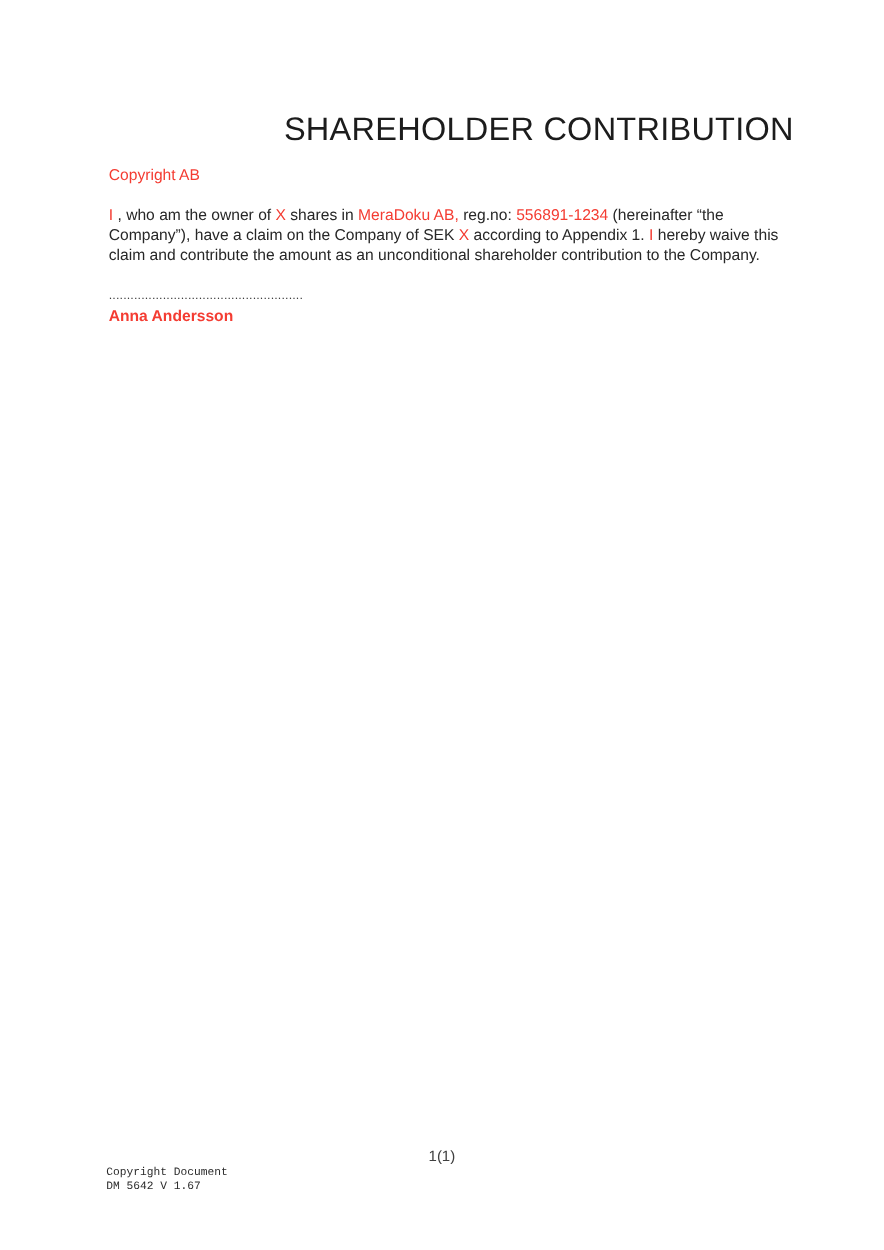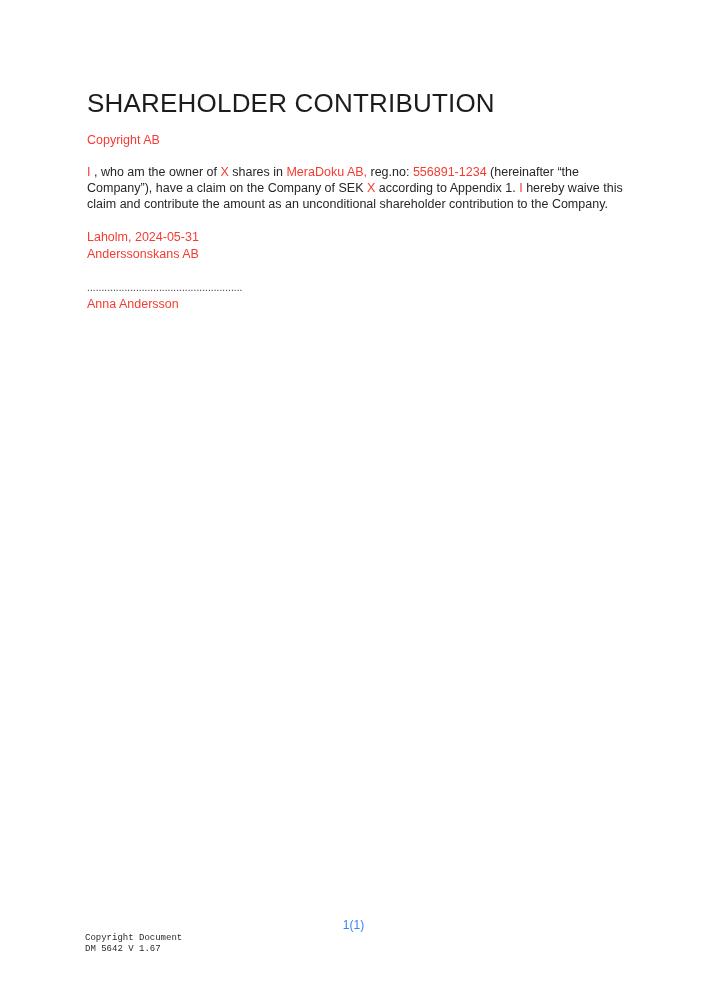--- a/index.html
+++ b/index.html
@@ -25,50 +25,51 @@
     width:548px;
   }
   .doc-title{
     margin:0;
     font-size:26px;
     line-height:30px;
     font-weight:400;
     letter-spacing:0.2px;
     color:var(--ink-strong);
     white-space:nowrap;
+    text-align:right;
   }
   .body-text{
     font-size:12.5px;
     line-height:16px;
     color:var(--ink);
   }
   .to{margin-top:4px;}
   .recipient{margin-top:14px;}
   .para{margin:16px 0 0 0;}
   .red{color:var(--red);}
   .sig-block{margin-top:17px;line-height:17px;}
   .dots{
     margin-top:20px;
     font-size:10px;
     line-height:10px;
     letter-spacing:0.1px;
     color:#3d3d3d;
     white-space:nowrap;
     overflow:hidden;
   }
-  .sig-name{margin-top:3px;}
+  .sig-name{margin-top:3px;font-weight:bold;}
   .page-number{
     position:absolute;
     top:918px;
     left:0;
     right:0;
     text-align:center;
     font-size:12px;
     line-height:14px;
-    color:#3b82f6;
+    color:#404040;
   }
   .footer{
     position:absolute;
     left:85px;
     top:933px;
     font-size:9px;
     line-height:10.5px;
     color:var(--ink-soft);
     font-family:Liberation Mono, monospace;
   }
@@ -79,24 +80,20 @@
 <div class="page">
   <div class="content">
     <h1 class="doc-title">SHAREHOLDER CONTRIBUTION</h1>
 
 
     <div class="body-text recipient red">Copyright AB</div>
 
     <p class="body-text para"><span class="red">I</span><span> , who am the owner of </span><span class="red">X</span><span> shares in </span><span class="red">MeraDoku AB,</span><span> reg.no: </span><span class="red">556891-1234</span><span> (hereinafter “the Company”), have a claim on the Company of SEK </span><span class="red">X</span><span> according to Appendix 1. </span><span class="red">I</span><span> hereby waive this claim and contribute the amount as an unconditional shareholder contribution to the Company.</span></p>
 
 
-    <div class="body-text sig-block">
-      <div class="red">Laholm, 2024-05-31</div>
-      <div class="red">Anderssonskans AB</div>
-    </div>
 
     <div class="dots">......................................................</div>
     <div class="body-text sig-name red">Anna Andersson</div>
   </div>
 
   <div class="page-number">1(1)</div>
 
   <div class="footer">
     <div>Copyright Document</div>
     <div>DM 5642 V 1.67</div>

